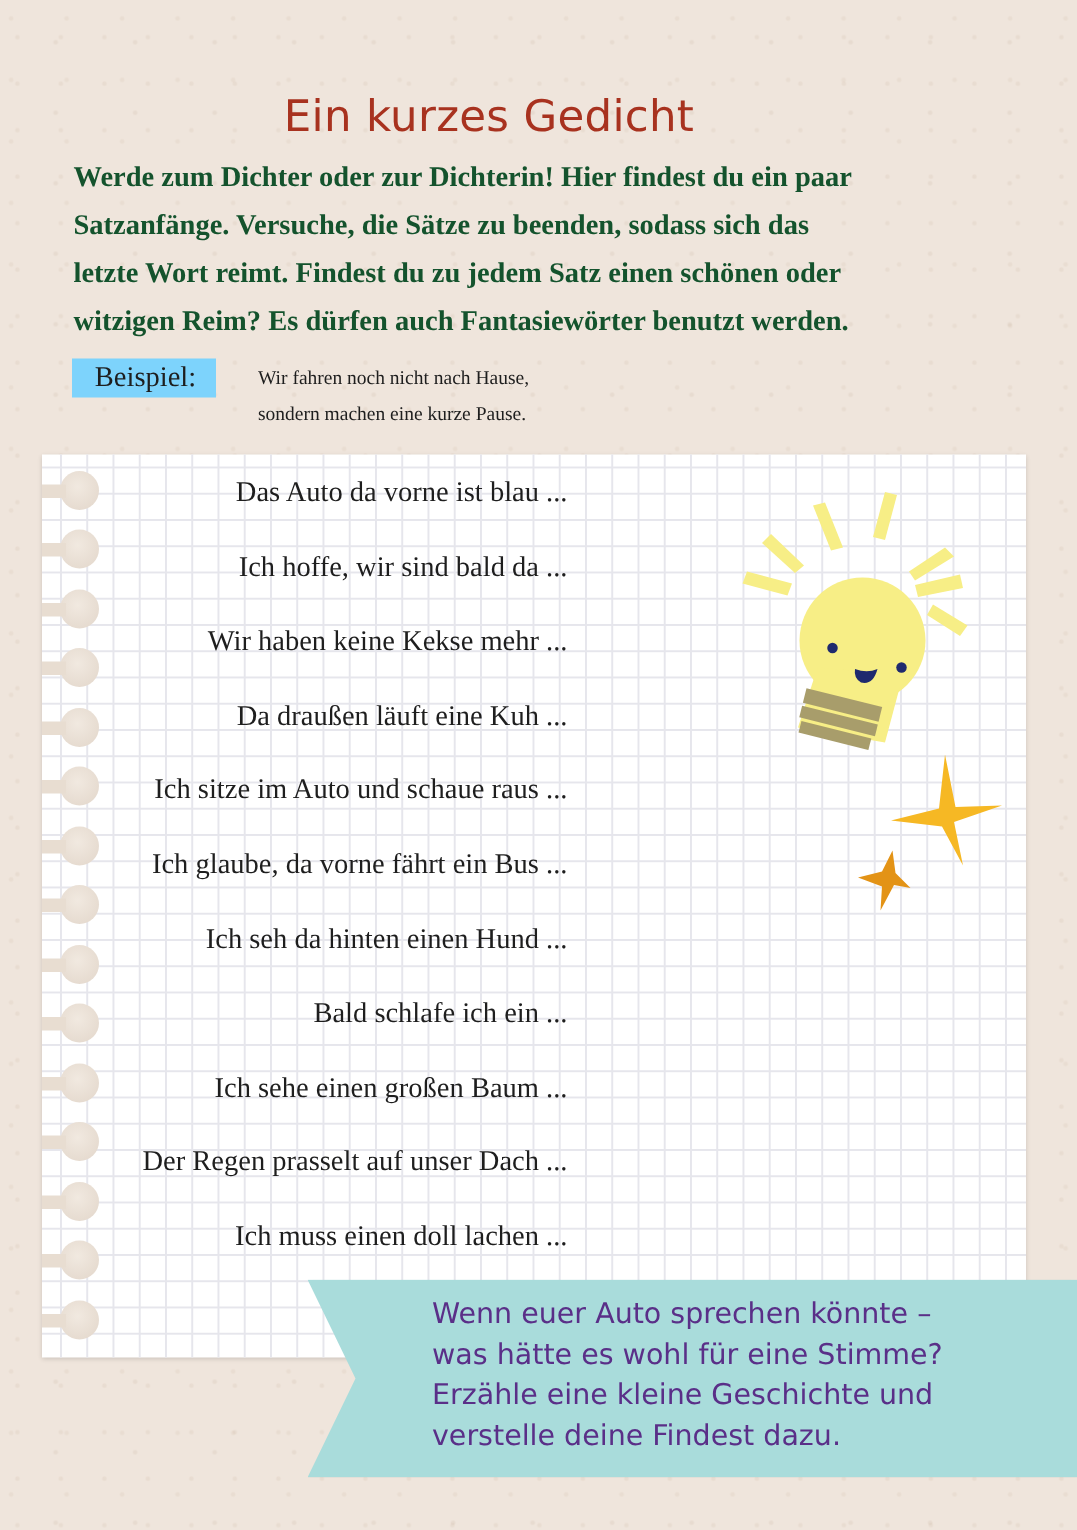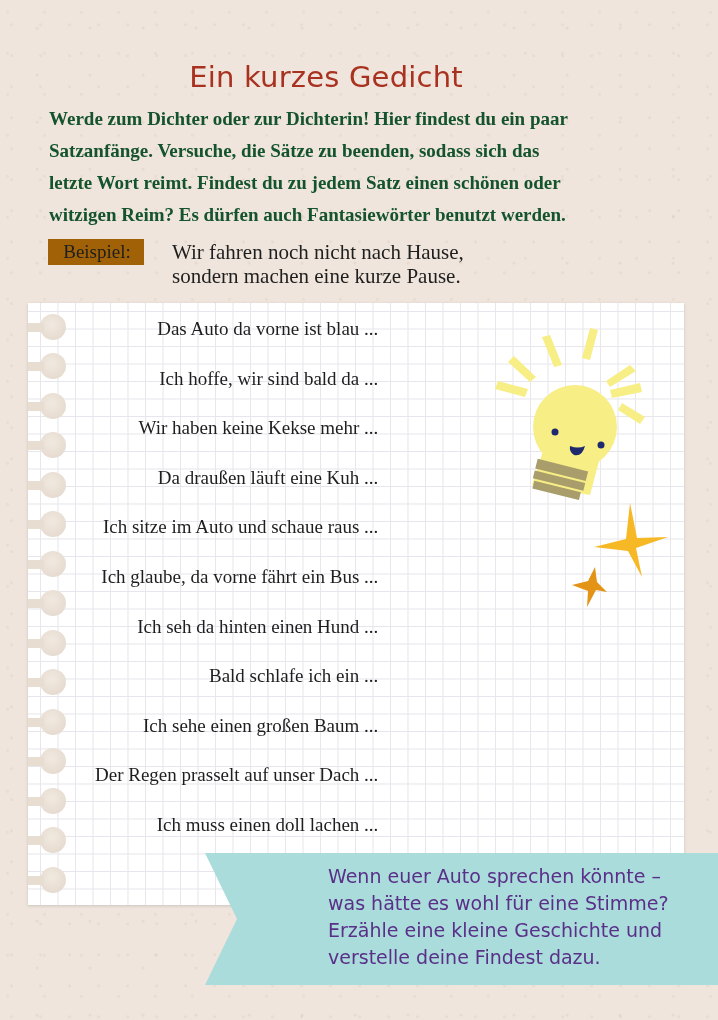--- a/index.html
+++ b/index.html
@@ -19,25 +19,25 @@
     font-family: "DejaVu Sans", sans-serif; font-size: 29px; color: #a8321f;
     letter-spacing: 0.2px;
   }
   .intro {
     position: absolute; left: 49px; top: 103px; width: 640px;
     font-size: 19px; line-height: 32px; color: #14532d; font-weight: bold;
   }
   .intro div { white-space: nowrap; }
   .example-label {
     position: absolute; left: 48px; top: 239px; width: 96px; height: 26px;
-    background: #a16207; font-size: 19px; line-height: 26px; padding-left: 2px;
+    background: #7dd3fc; font-size: 19px; line-height: 26px; padding-left: 2px;
     box-sizing: border-box; text-align: center;
   }
   .example-text {
-    position: absolute; left: 172px; top: 240px; font-size: 21px; line-height: 24px;
+    position: absolute; left: 172px; top: 240px; font-size: 13px; line-height: 24px;
   }
   .notebook {
     position: absolute; left: 28px; top: 303px; width: 656px; height: 602px;
     background-color: #fff;
     background-image:
       linear-gradient(to right, #e6e6ec 1px, transparent 1px),
       linear-gradient(to bottom, #e6e6ec 1px, transparent 1px);
     background-size: 17.5px 17.5px;
     background-position: 12px 8px;
     box-shadow: 0 1px 3px rgba(0,0,0,0.15);
@@ -58,21 +58,21 @@
     position: absolute; left: 205px; top: 853px; width: 513px; height: 132px;
     background: #a9dcdb;
     clip-path: polygon(0 0, 100% 0, 100% 100%, 0 100%, 32px 50%);
     filter: drop-shadow(0 2px 3px rgba(0,0,0,0.2));
   }
   .banner-text {
     position: absolute; left: 288px; top: 863px; width: 410px;
     font-family: "DejaVu Sans", sans-serif; font-size: 19px; line-height: 27px;
     color: #5a2f88;
   }
-  .banner-text div { white-space: nowrap; margin-left: 40px; }
+  .banner-text div { white-space: nowrap; }
   .bulb { position: absolute; left: 490px; top: 325px; }
   .stars { position: absolute; left: 550px; top: 495px; }
 </style>
 </head>
 <body>
 
 <div class="title">Ein kurzes Gedicht</div>
 
 <div class="intro">
   <div>Werde zum Dichter oder zur Dichterin! Hier findest du ein paar</div>

